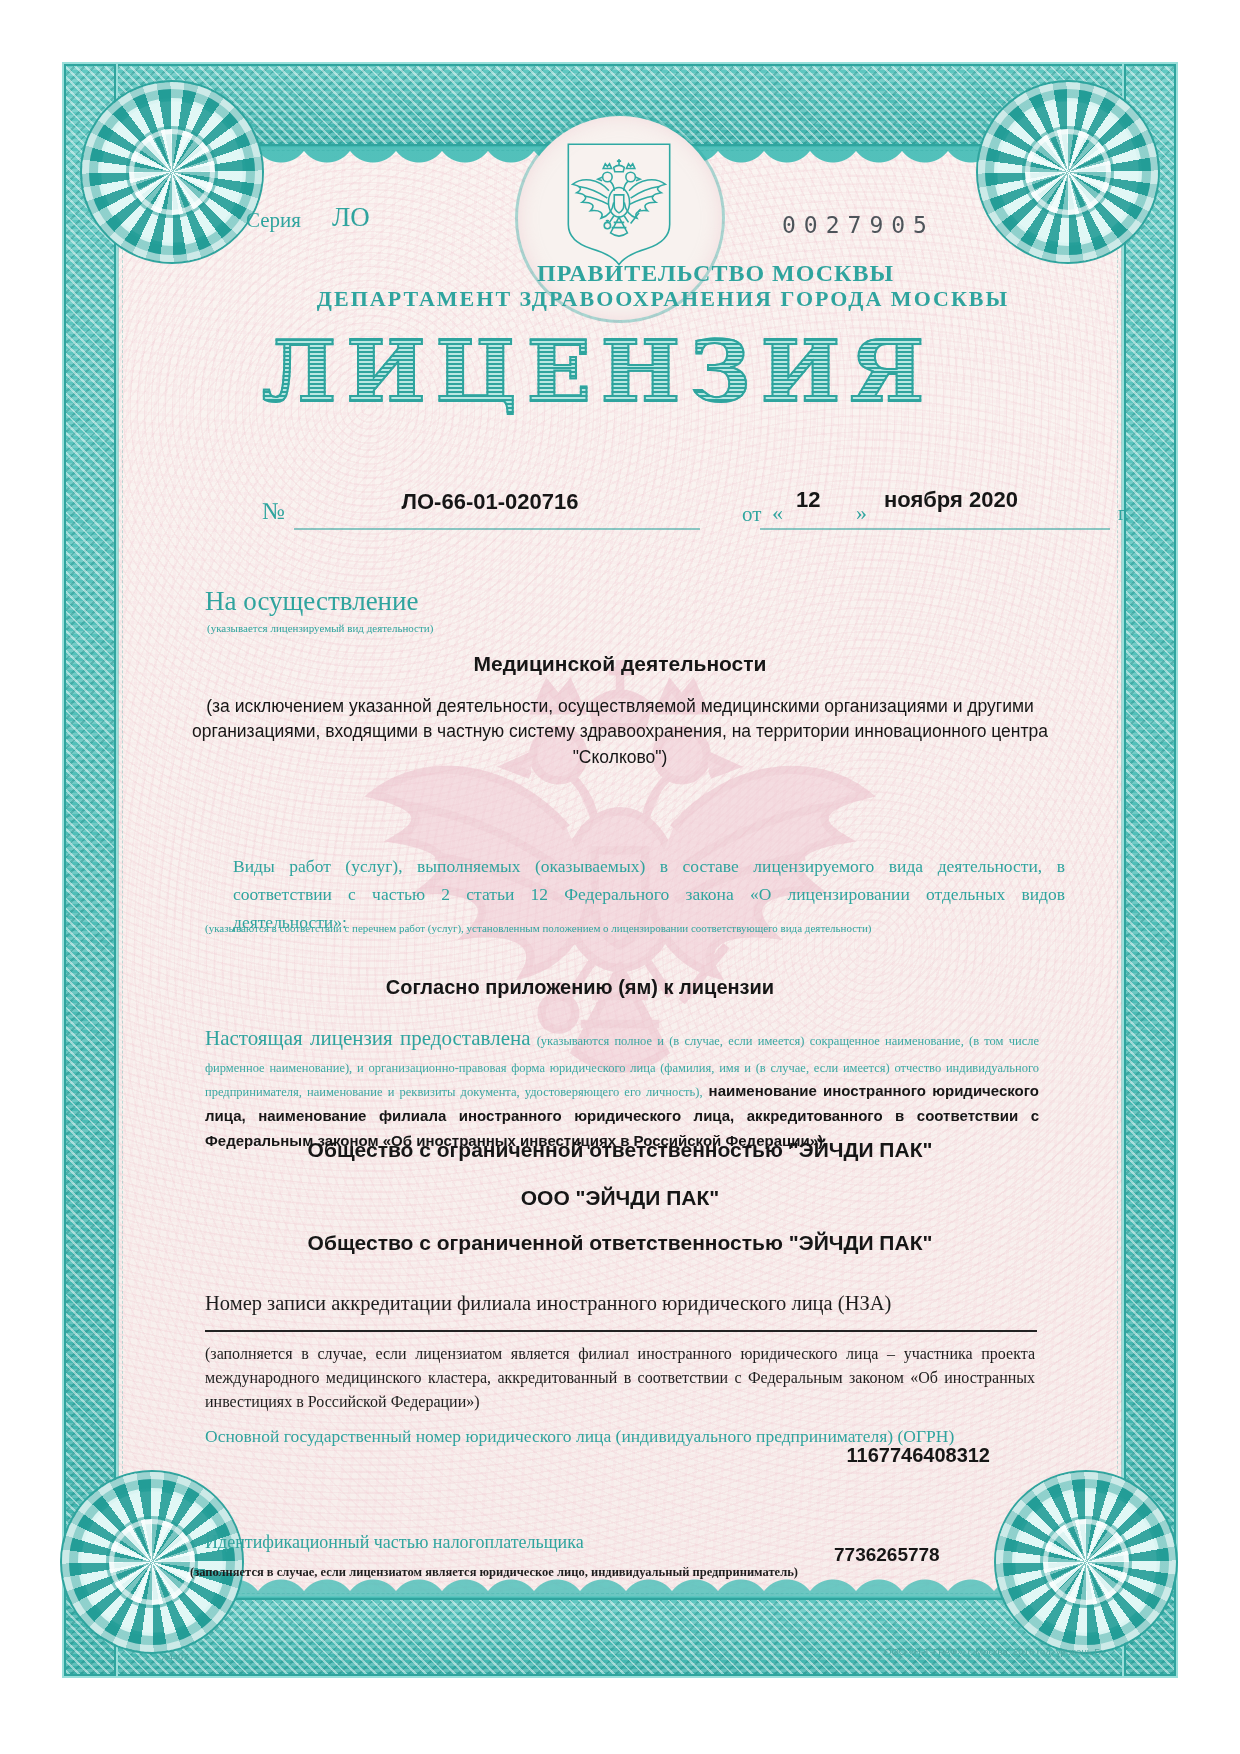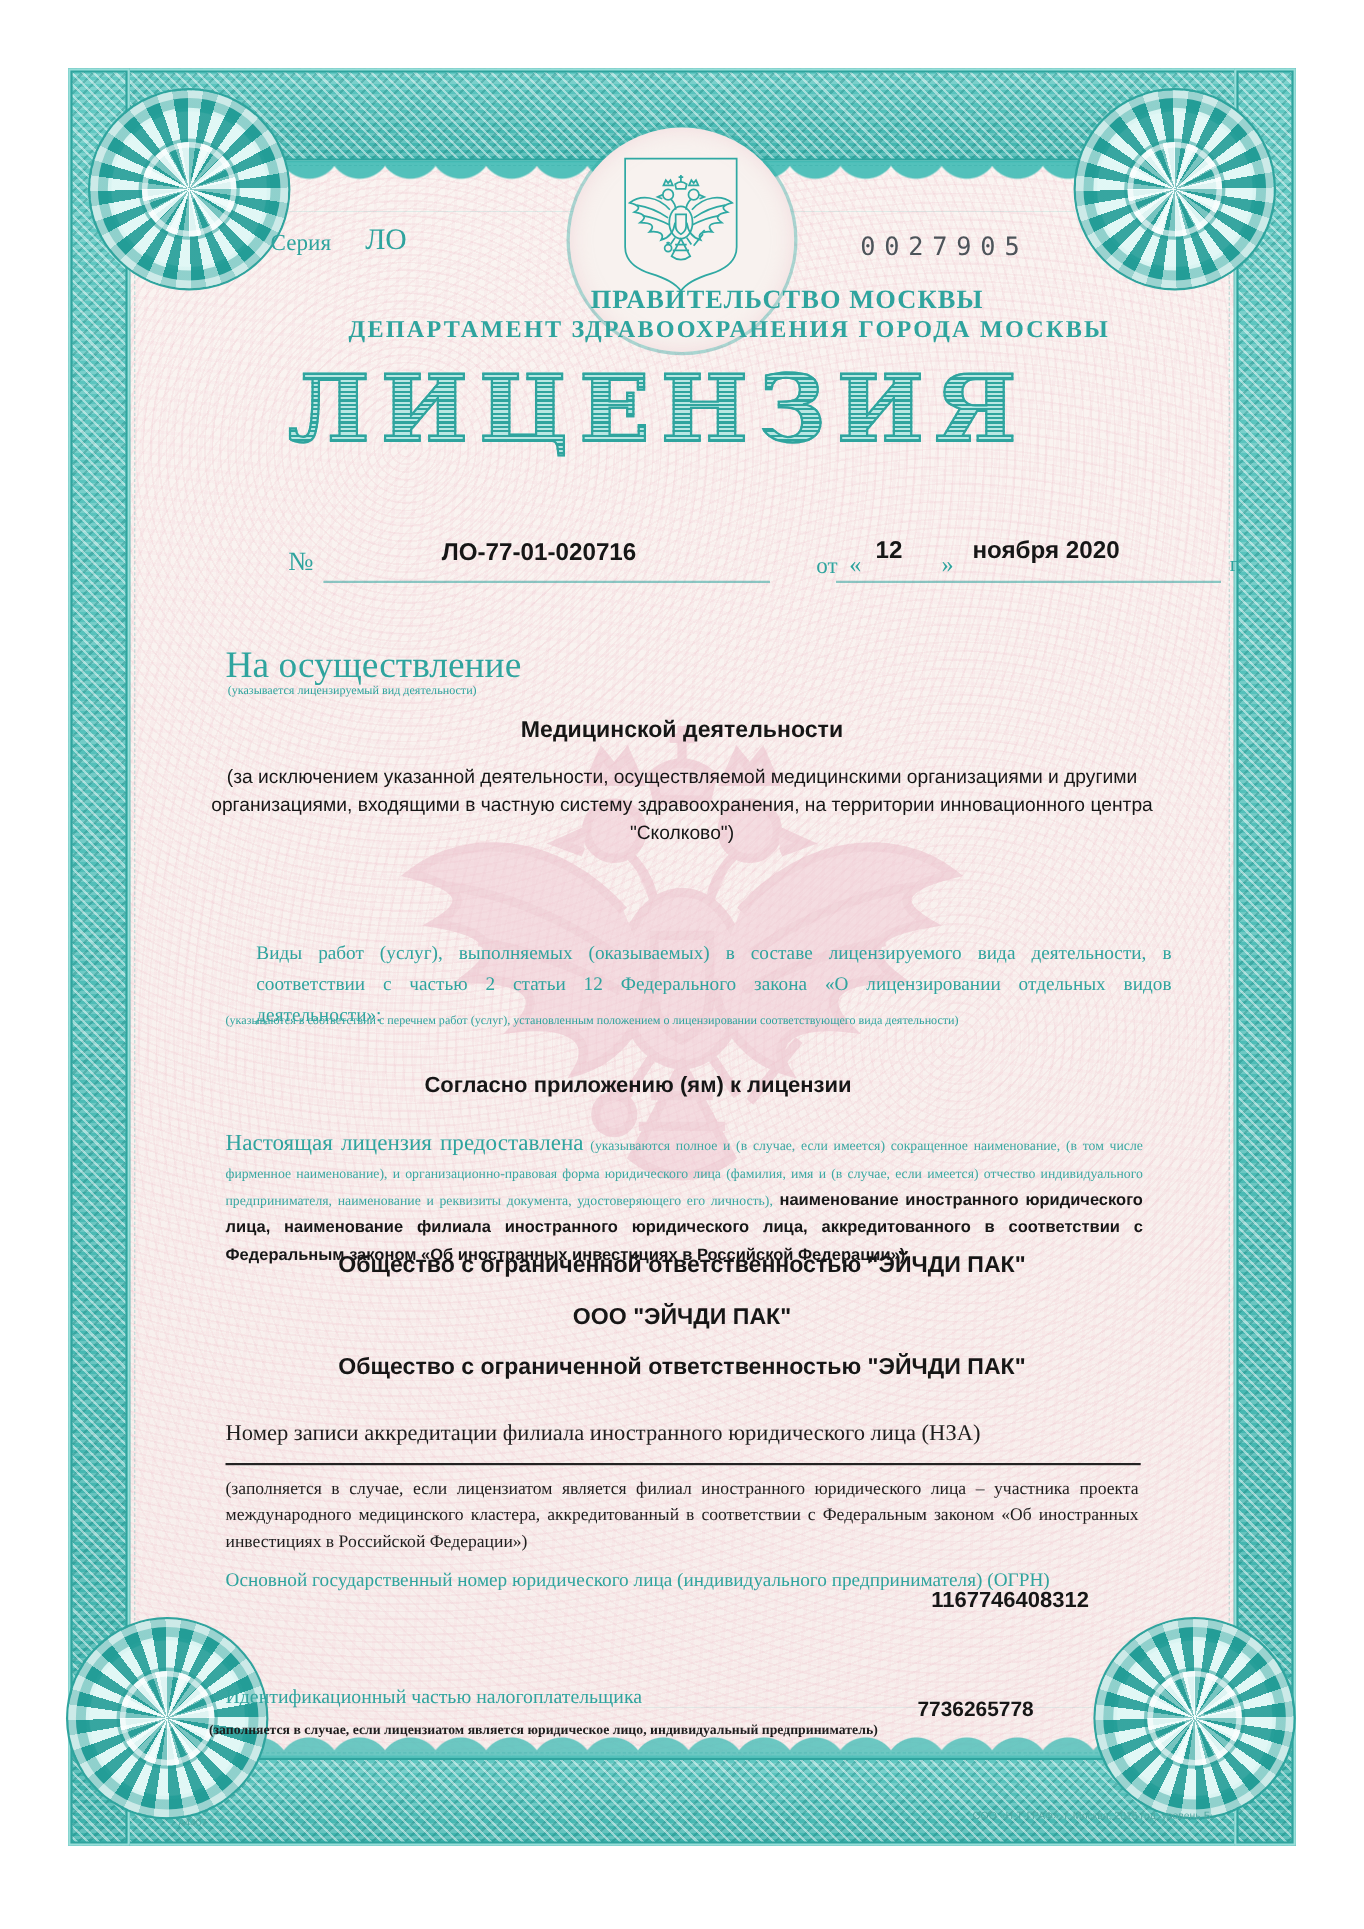--- a/index.html
+++ b/index.html
@@ -73,21 +73,21 @@
   .num-value{left:300px;top:489px;width:380px;text-align:center;font-size:22px;font-weight:bold;}
   .rule{position:absolute;z-index:5;border-bottom:2px solid rgba(47,164,158,.55);}
   .rule.num{left:294px;top:528px;width:406px;}
   .rule.date{left:760px;top:528px;width:350px;}
   .date-ot{left:742px;top:502px;font-size:21px;}
   .date-q1{left:772px;top:500px;font-size:22px;}
   .date-day{left:796px;top:487px;font-size:22px;font-weight:bold;}
   .date-q2{left:856px;top:500px;font-size:22px;}
   .date-my{left:884px;top:487px;font-size:22px;font-weight:bold;}
   .date-g{left:1118px;top:502px;font-size:20px;}
-  .act-head{left:205px;top:586px;font-size:34px;}
+  .act-head{left:205px;top:586px;font-size:27px;}
   .act-note{left:207px;top:622px;font-size:11px;}
   .act-type{left:120px;top:652px;width:1000px;font-size:21px;font-weight:bold;}
   .act-exc{left:170px;top:694px;width:900px;font-size:17.5px;line-height:1.45;}
   .works-par{left:205px;top:852px;width:832px;font-size:17.5px;line-height:1.6;word-spacing:2px;margin-left:28px;}
   .works-note{left:205px;top:922px;font-size:11px;}
   .attachment{left:80px;top:976px;width:1000px;font-size:20px;font-weight:bold;}
   .granted{left:205px;top:1022px;width:834px;line-height:1.55;}
   .granted .lead{font-family:"Liberation Serif",serif;color:#2fa49e;font-size:21px;}
   .granted .small-teal{font-family:"Liberation Serif",serif;color:#3aa8a2;font-size:12.5px;}
   .granted .small-black{font-family:"Liberation Sans",sans-serif;color:#161616;font-size:15px;font-weight:bold;}
@@ -162,21 +162,21 @@
   </svg>
 
   <div class="abs teal-serif series-label">Серия</div>
   <div class="abs teal-serif series-value">ЛО</div>
   <div class="abs serial">0027905</div>
   <div class="abs teal-serif center gov">ПРАВИТЕЛЬСТВО МОСКВЫ</div>
   <div class="abs teal-serif center dept">ДЕПАРТАМЕНТ ЗДРАВООХРАНЕНИЯ ГОРОДА МОСКВЫ</div>
   <div class="abs center big-title">ЛИЦЕНЗИЯ</div>
 
   <div class="abs teal-serif num-label">№</div>
-  <div class="abs black-sans num-value">ЛО-77-01-020716</div>
+  <div class="abs black-sans num-value">ЛО-66-01-020716</div>
   <div class="rule num"></div>
   <div class="abs teal-serif date-ot">от</div>
   <div class="abs teal-serif date-q1">«</div>
   <div class="abs black-sans date-day">12</div>
   <div class="abs teal-serif date-q2">»</div>
   <div class="abs black-sans date-my">ноября 2020</div>
   <div class="rule date"></div>
   <div class="abs teal-serif date-g">г.</div>
 
   <div class="abs teal-serif act-head">На осуществление</div>

